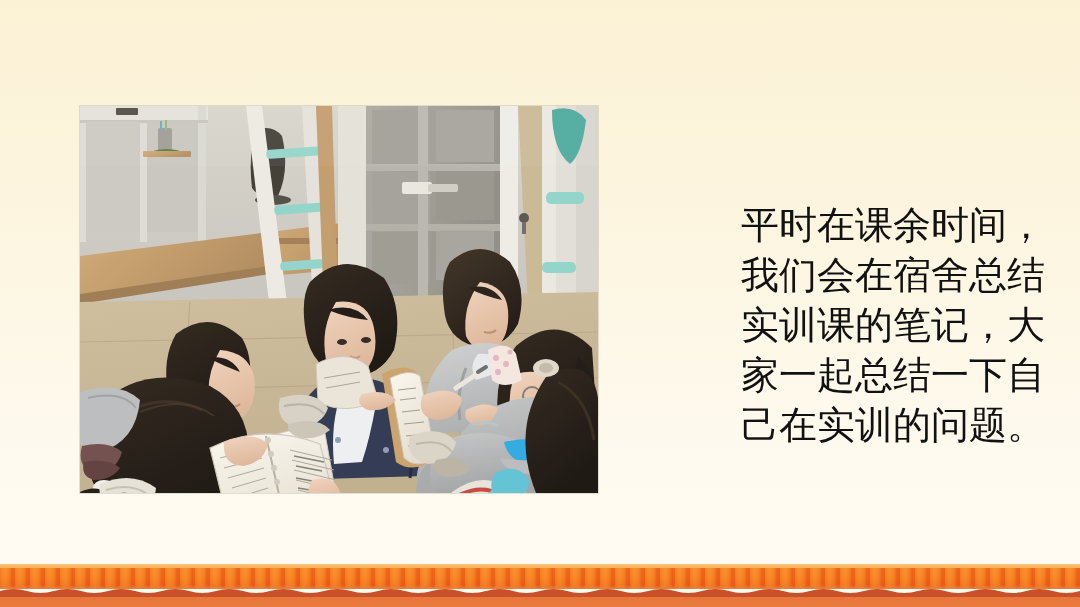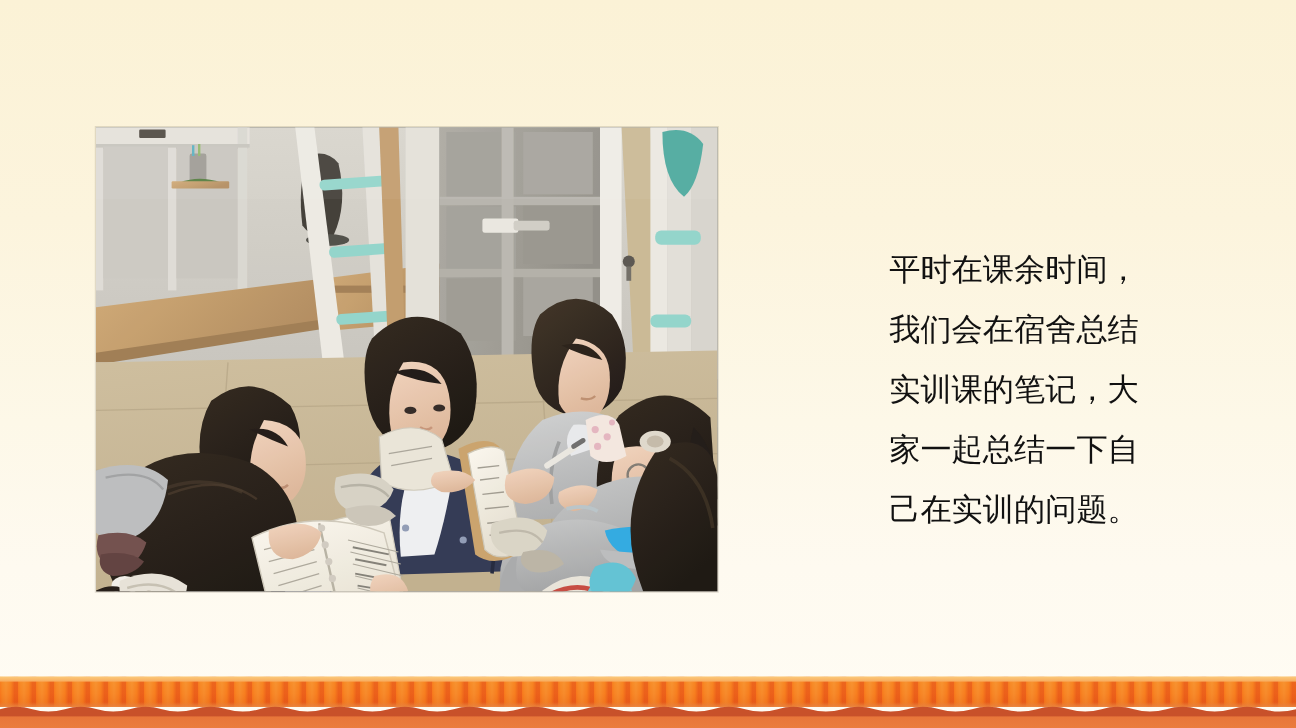--- a/index.html
+++ b/index.html
@@ -38,26 +38,26 @@
   .photo-frame svg { display:block; width:100%; height:100%; }
 
   
   .caption {
     position:absolute;
     left:645px; top:200px;
     width:400px;
   }
   .caption p {
     font-family:"DejaVu Sans", sans-serif;
-    font-size:26px;
+    font-size:38px;
     line-height:50px;
     letter-spacing:0px;
     color:#111111;
     white-space:pre-line;
-    text-align:center;
+    text-align:right;
   }
 
   
   .border-strip {
     position:absolute;
     left:0; bottom:0;
     width:1080px; height:43px;
   }
   .border-strip .bars {
     position:absolute; left:0; top:0;

